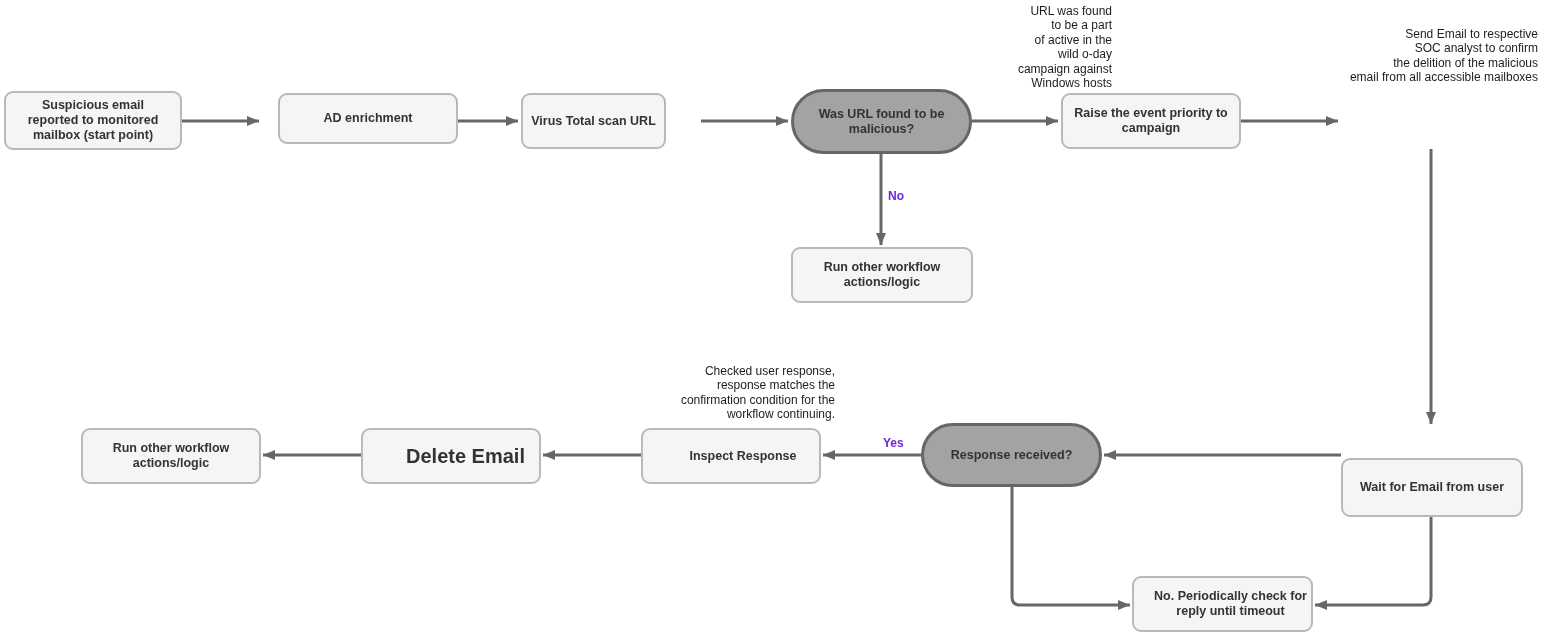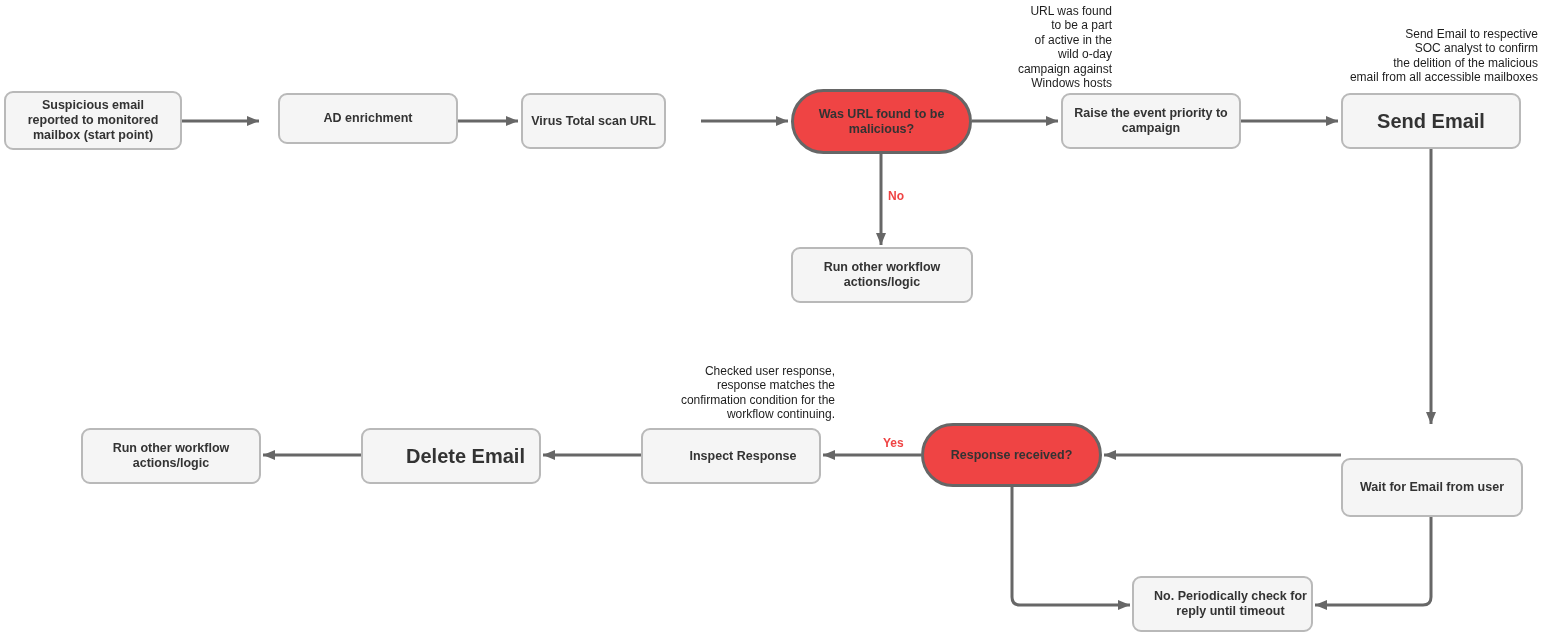--- a/index.html
+++ b/index.html
@@ -26,37 +26,37 @@
     background: #f5f5f5;
     border: 2px solid #b9b9b9;
     border-radius: 9px;
     color: #333333;
     font-size: 12.5px;
     font-weight: bold;
     line-height: 1.2;
   }
   .node .lbl { white-space: pre-line; padding: 0 4px; }
   .decision {
-    background: #ef4444;
+    background: #a3a3a3;
     border: 3px solid #666666;
     border-radius: 34px;
   }
   .big { font-size: 20px; }
   .annotation {
     position: absolute;
     text-align: right;
     color: #1d1d1d;
     font-size: 12px;
     font-weight: 400;
     line-height: 1.2;
     white-space: pre-line;
   }
   .edge-label {
     position: absolute;
-    color: #ef4444;
+    color: #6d28d9;
     font-size: 12px;
     font-weight: bold;
   }
 </style>
 </head>
 <body>
 
 <div class="canvas">
 
   <svg class="edges" viewBox="0 0 1542 637" xmlns="http://www.w3.org/2000/svg">
@@ -99,23 +99,20 @@
   <div class="node decision" style="left:791px; top:89px; width:181px; height:65px;">
     <span class="lbl">Was URL found to be
 malicious?</span>
   </div>
 
   <div class="node" style="left:1061px; top:93px; width:180px; height:56px;">
     <span class="lbl">Raise the event priority to
 campaign</span>
   </div>
 
-  <div class="node big" style="left:1341px; top:93px; width:180px; height:56px;">
-    <span class="lbl">Send Email</span>
-  </div>
 
   <div class="node" style="left:791px; top:247px; width:182px; height:56px;">
     <span class="lbl">Run other workflow
 actions/logic</span>
   </div>
 
   <div class="node" style="left:81px; top:428px; width:180px; height:56px;">
     <span class="lbl">Run other workflow
 actions/logic</span>
   </div>

